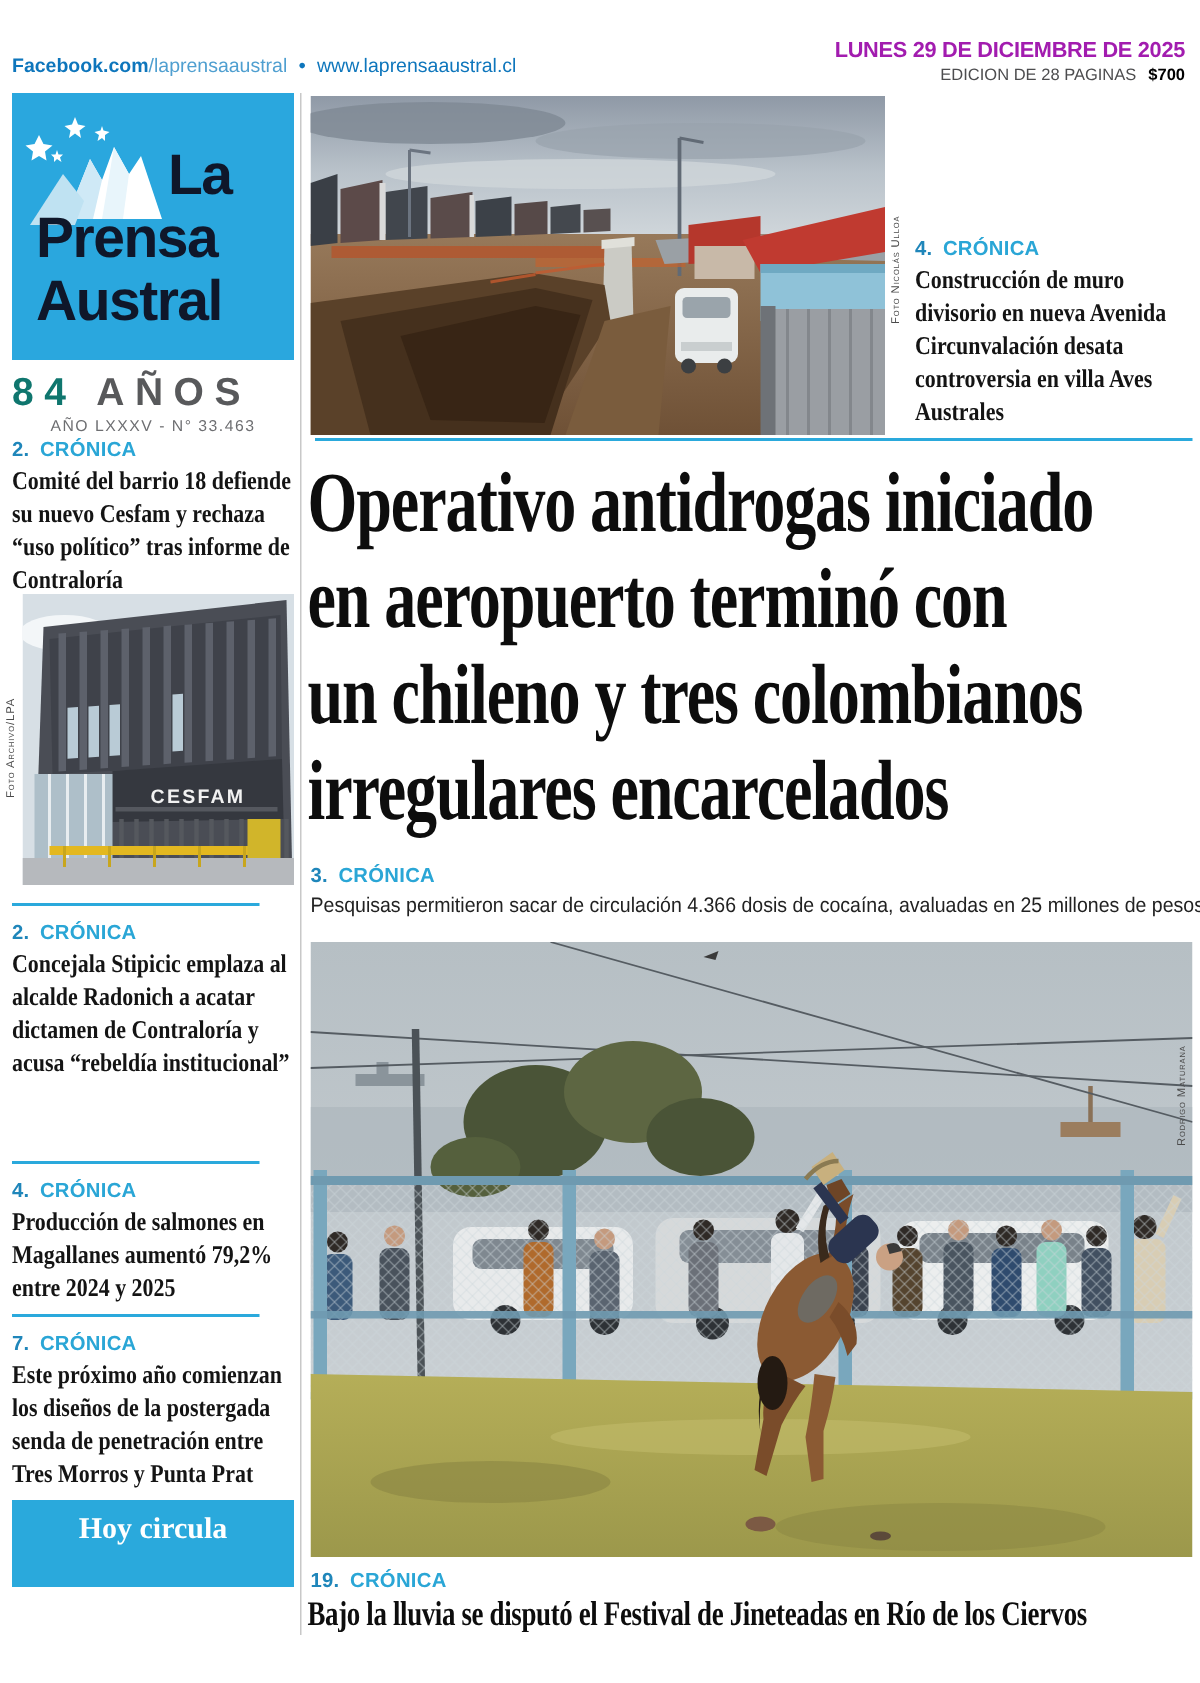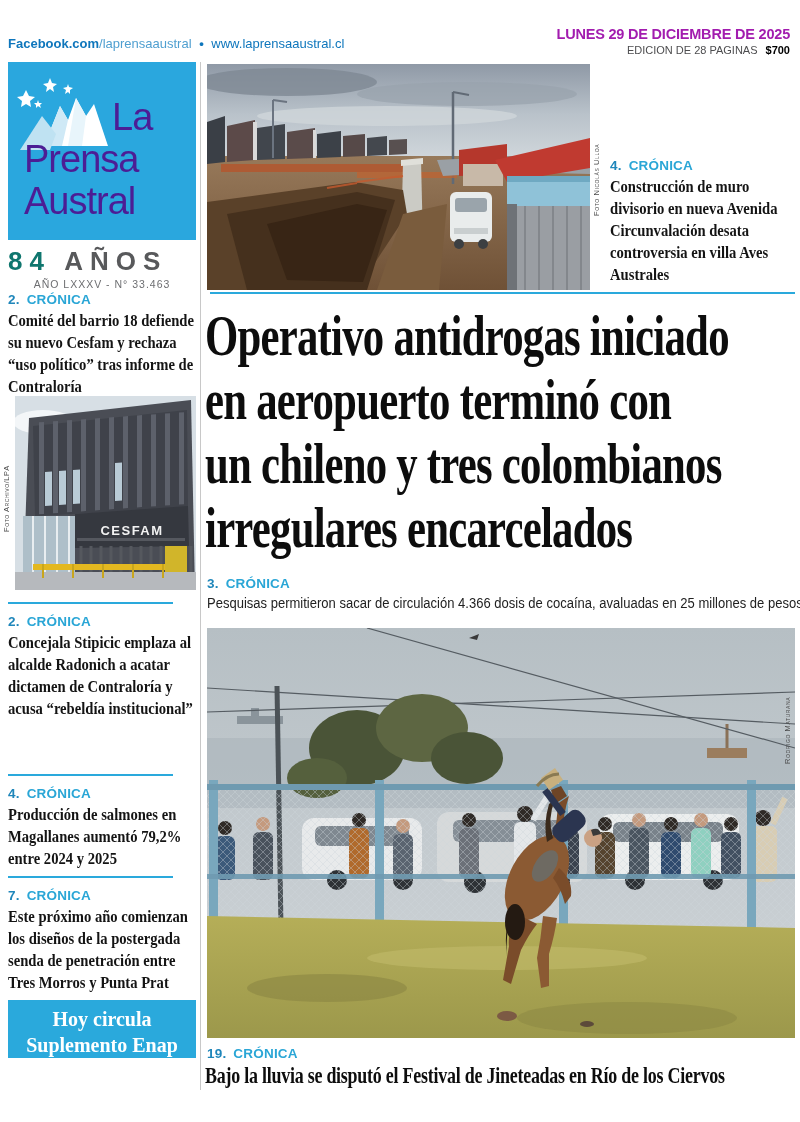--- a/index.html
+++ b/index.html
@@ -16,21 +16,21 @@
   .date-block{right:10px;top:26px;text-align:right;}
   .date-line{font-size:14.5px;font-weight:bold;color:#a21caf;letter-spacing:-.2px;}
   .edition-line{font-size:11px;color:#4d4d4f;margin-top:2px;}
   .price{font-weight:bold;color:#000;margin-left:8px;}
 
   
   .v-rule{left:200px;top:62px;width:1px;height:1028px;background:#c8c8c8;}
 
   
   .logo-box{left:8px;top:62px;width:188px;height:178px;background:#2aa7de;}
-  .logo-title{position:absolute;color:#4c1d95;font-weight:normal;letter-spacing:-1px;
+  .logo-title{position:absolute;color:#0f172a;font-weight:bold;letter-spacing:-1px;
               font-family:"Liberation Sans",sans-serif;}
   .lt1{left:104px;top:34px;font-size:38px;}
   .lt2{left:16px;top:76px;font-size:38px;}
   .lt3{left:16px;top:118px;font-size:38px;}
   .years-line{left:8px;top:246px;width:188px;font-size:26px;font-weight:bold;
               letter-spacing:7px;white-space:nowrap;}
   .years-num{color:#0f766e;}
   .years-word{color:#58595b;}
   .edition-info{left:8px;top:278px;width:188px;text-align:center;font-size:10.5px;
                 color:#6d6e71;letter-spacing:1px;}
@@ -194,21 +194,20 @@
 <div class="abs" style="left:8px;top:888px">
   <div class="sec">
     <span class="num">7.</span>
     <span class="word">CRÓNICA</span>
   </div>
   <div class="side-hl" style="margin-top:3px">Este próximo año comienzan los diseños de la postergada senda de penetración entre Tres Morros y Punta Prat</div>
 </div>
 
 <div class="abs promo">
   <div>Hoy circula</div>
-  <div>Suplemento Enap</div>
 </div>
 
 <svg class="abs" style="left:207px;top:64px" width="383" height="226" viewBox="0 0 383 226">
   <defs>
     <linearGradient id="sky1" x1="0" y1="0" x2="0" y2="1">
       <stop offset="0" stop-color="#8f99a6"></stop>
         <stop offset=".5" stop-color="#b9c2ca"></stop>
       <stop offset="1" stop-color="#d3d9dd"></stop>
     </linearGradient>
     <linearGradient id="dirt1" x1="0" y1="0" x2="0" y2="1">

